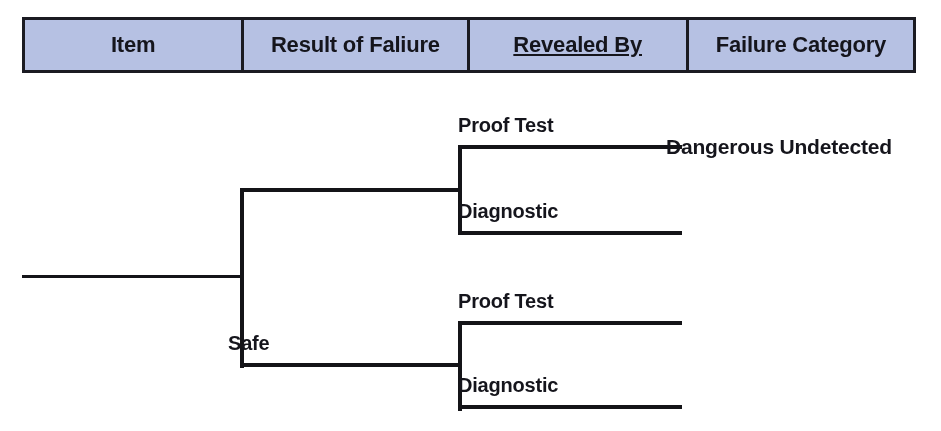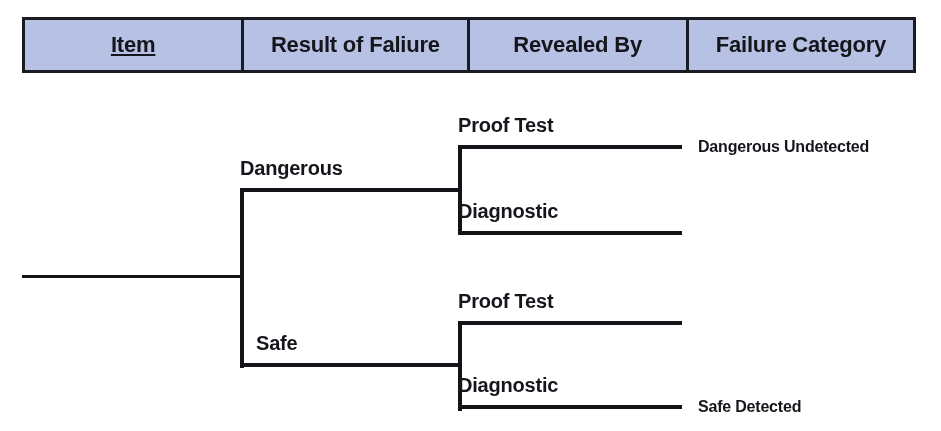--- a/index.html
+++ b/index.html
@@ -34,43 +34,43 @@
     align-items:center;
     justify-content:center;
     font-weight:bold;
     font-size:22px;
     color:var(--text-color);
     letter-spacing:-0.2px;
   }
   .header-cell + .header-cell{
     border-left:3px solid var(--table-border);
   }
-  .hc-1{flex:220 0 0;text-decoration:underline;}
+  .hc-1{flex:220 0 0;}
   .hc-2{flex:226 0 0;}
-  .hc-3{flex:220 0 0;}
+  .hc-3{flex:220 0 0;text-decoration:underline;}
   .hc-4{flex:228 0 0;}
   
   .hline,.vline{
     position:absolute;
     background:var(--line-color);
   }
   
   .tree-label{
     position:absolute;
     font-weight:bold;
     font-size:20px;
     line-height:26px;
     color:var(--text-color);
     letter-spacing:-0.2px;
   }
   .outcome-label{
     position:absolute;
-    left:698px;
+    left:666px;
     font-weight:bold;
-    font-size:16px;
+    font-size:21px;
     line-height:26px;
     color:var(--text-color);
     letter-spacing:-0.2px;
     white-space:nowrap;
     text-align:right;
   }
 </style>
 </head>
 <body>
 
@@ -90,24 +90,22 @@
   <div class="hline" style="left:240px;top:363px;width:220px;height:4px"></div>
 
   <div class="vline" style="left:458px;top:145px;width:4px;height:90px"></div>
   <div class="hline" style="left:458px;top:145px;width:224px;height:4px"></div>
   <div class="hline" style="left:458px;top:231px;width:224px;height:4px"></div>
 
   <div class="vline" style="left:458px;top:321px;width:4px;height:90px"></div>
   <div class="hline" style="left:458px;top:321px;width:224px;height:4px"></div>
   <div class="hline" style="left:458px;top:405px;width:224px;height:4px"></div>
 
-  <div class="tree-label" style="left:240px;top:155px;width:220px">Dangerous</div>
-  <div class="tree-label" style="left:256px;top:330px;width:220px">Safe</div>
+  <div class="tree-label" style="left:228px;top:330px;width:220px">Safe</div>
 
   <div class="tree-label" style="left:458px;top:112px;width:224px">Proof Test</div>
   <div class="tree-label" style="left:458px;top:198px;width:224px">Diagnostic</div>
   <div class="tree-label" style="left:458px;top:288px;width:224px">Proof Test</div>
   <div class="tree-label" style="left:458px;top:372px;width:224px">Diagnostic</div>
 
   <div class="outcome-label" style="top:134px">Dangerous Undetected</div>
-  <div class="outcome-label" style="top:394px">Safe Detected</div>
 
 </div>
 
 </body></html>

